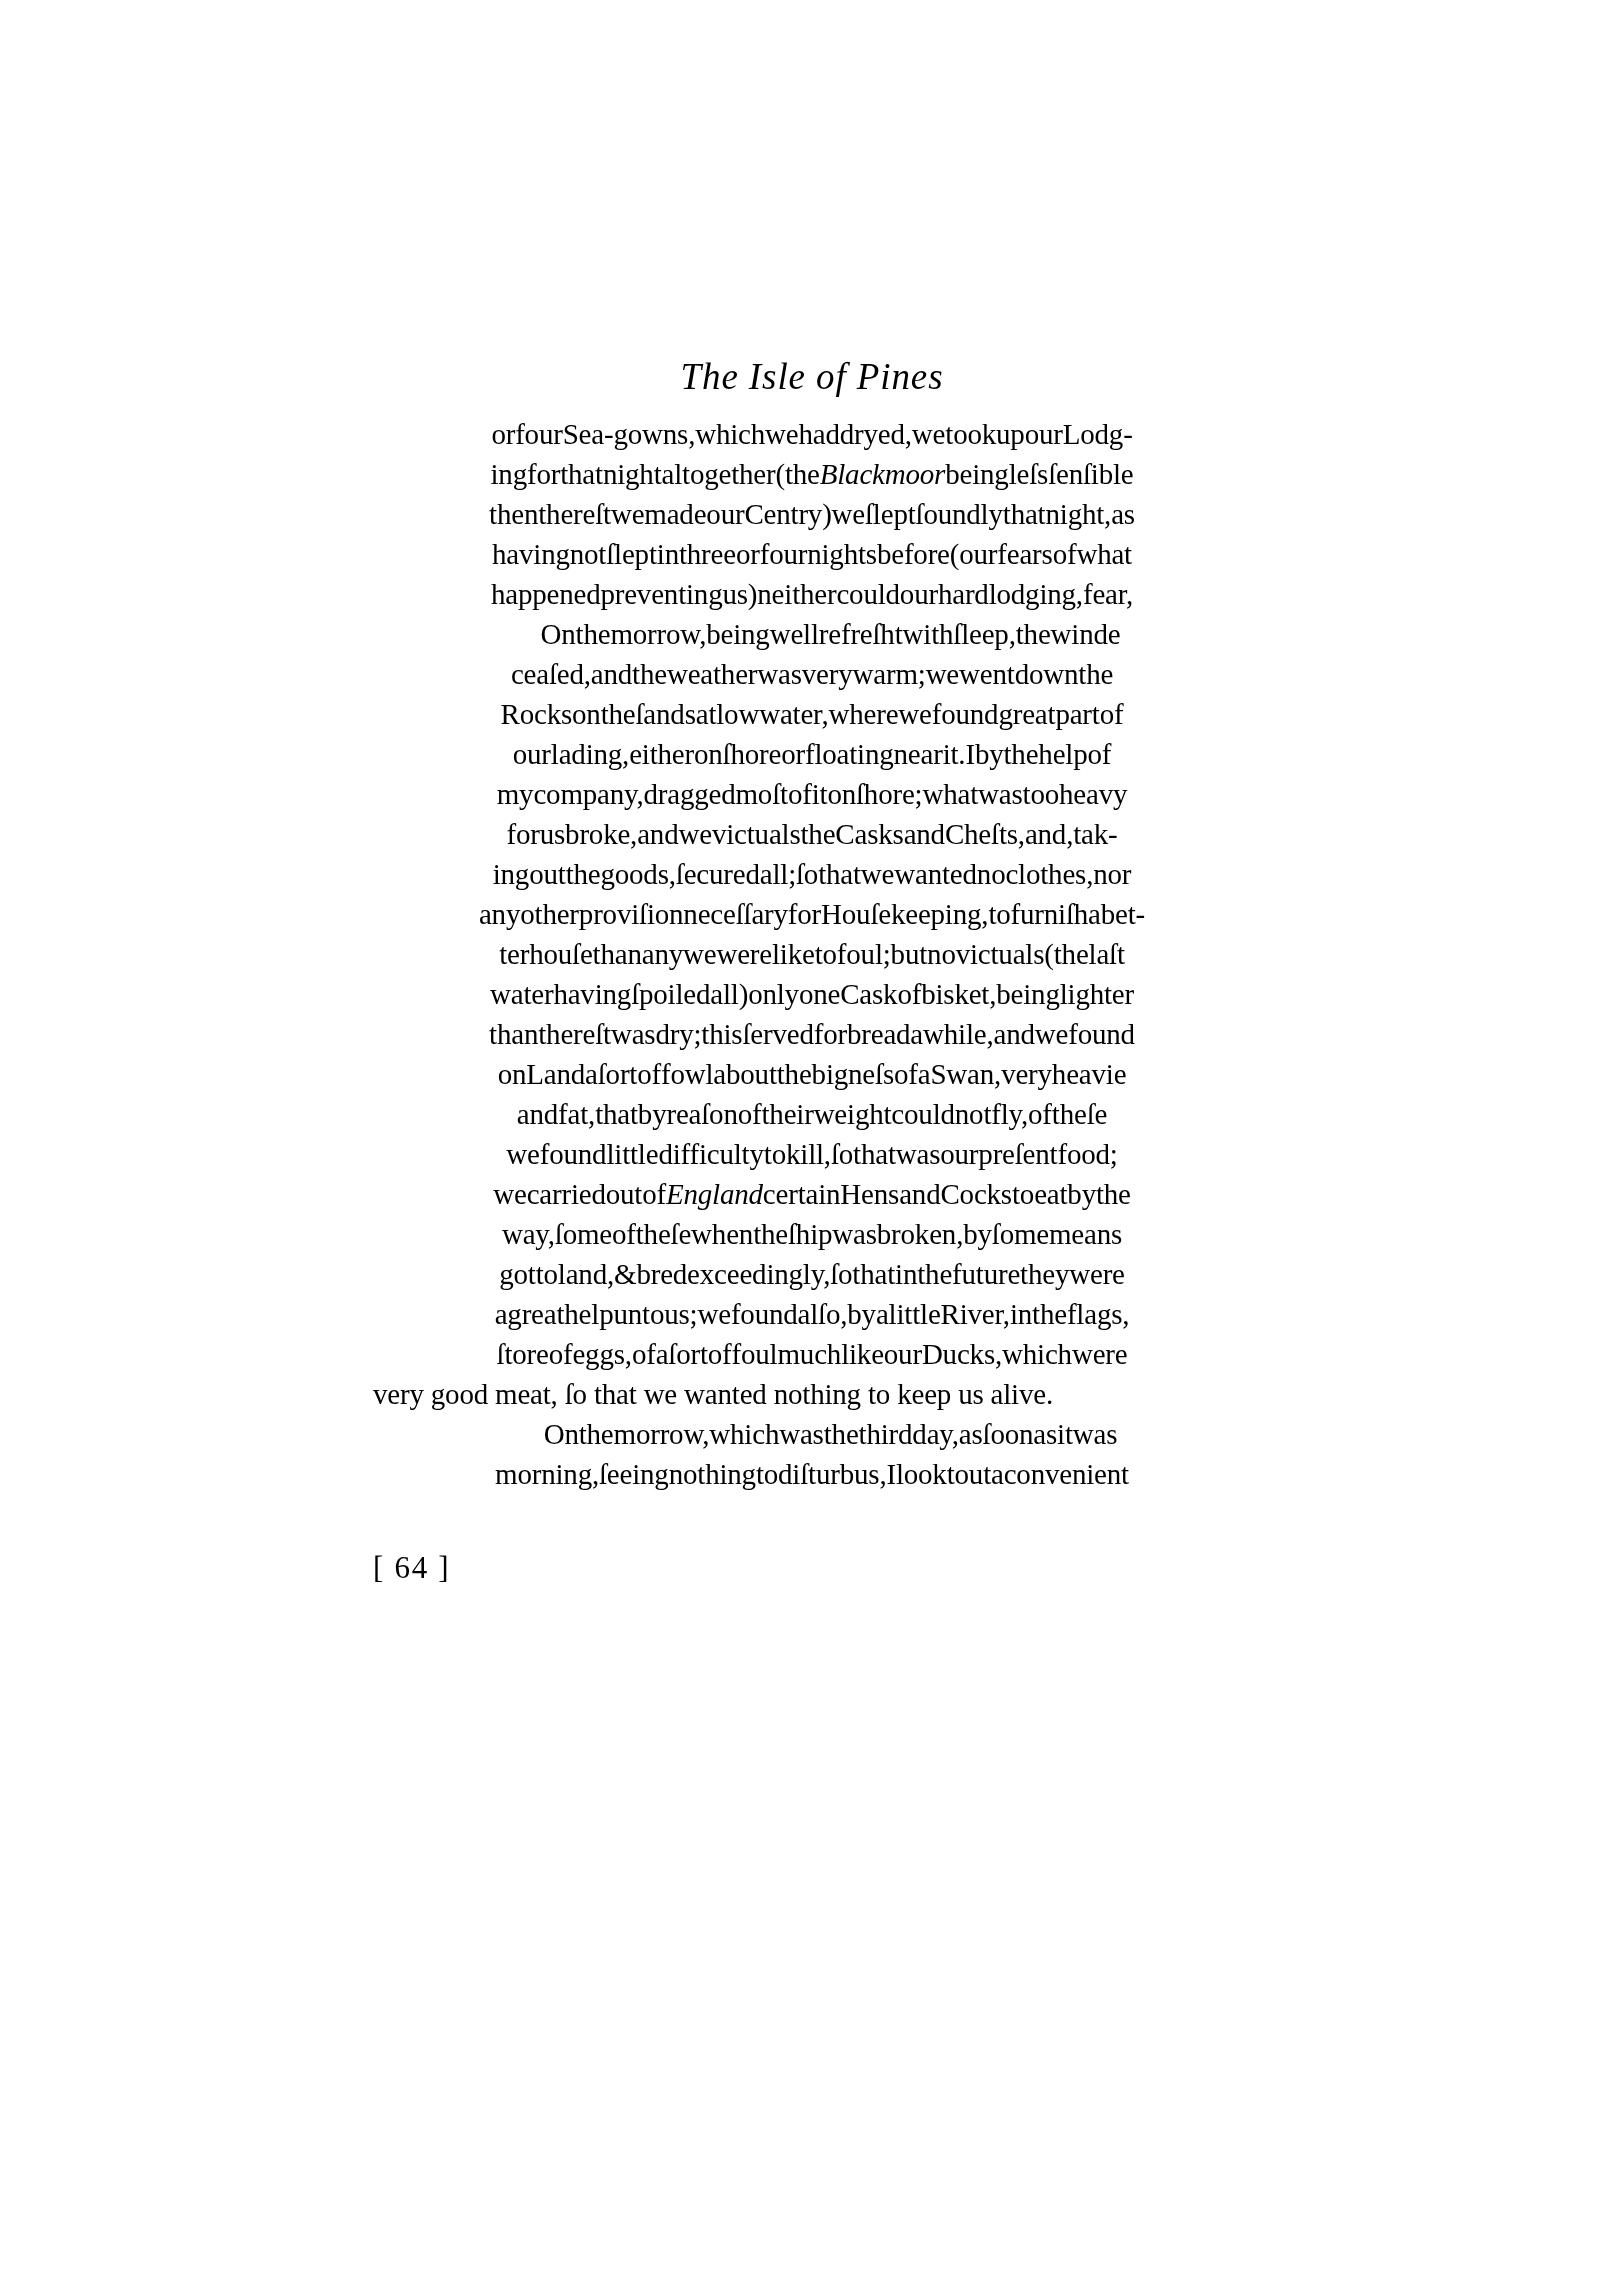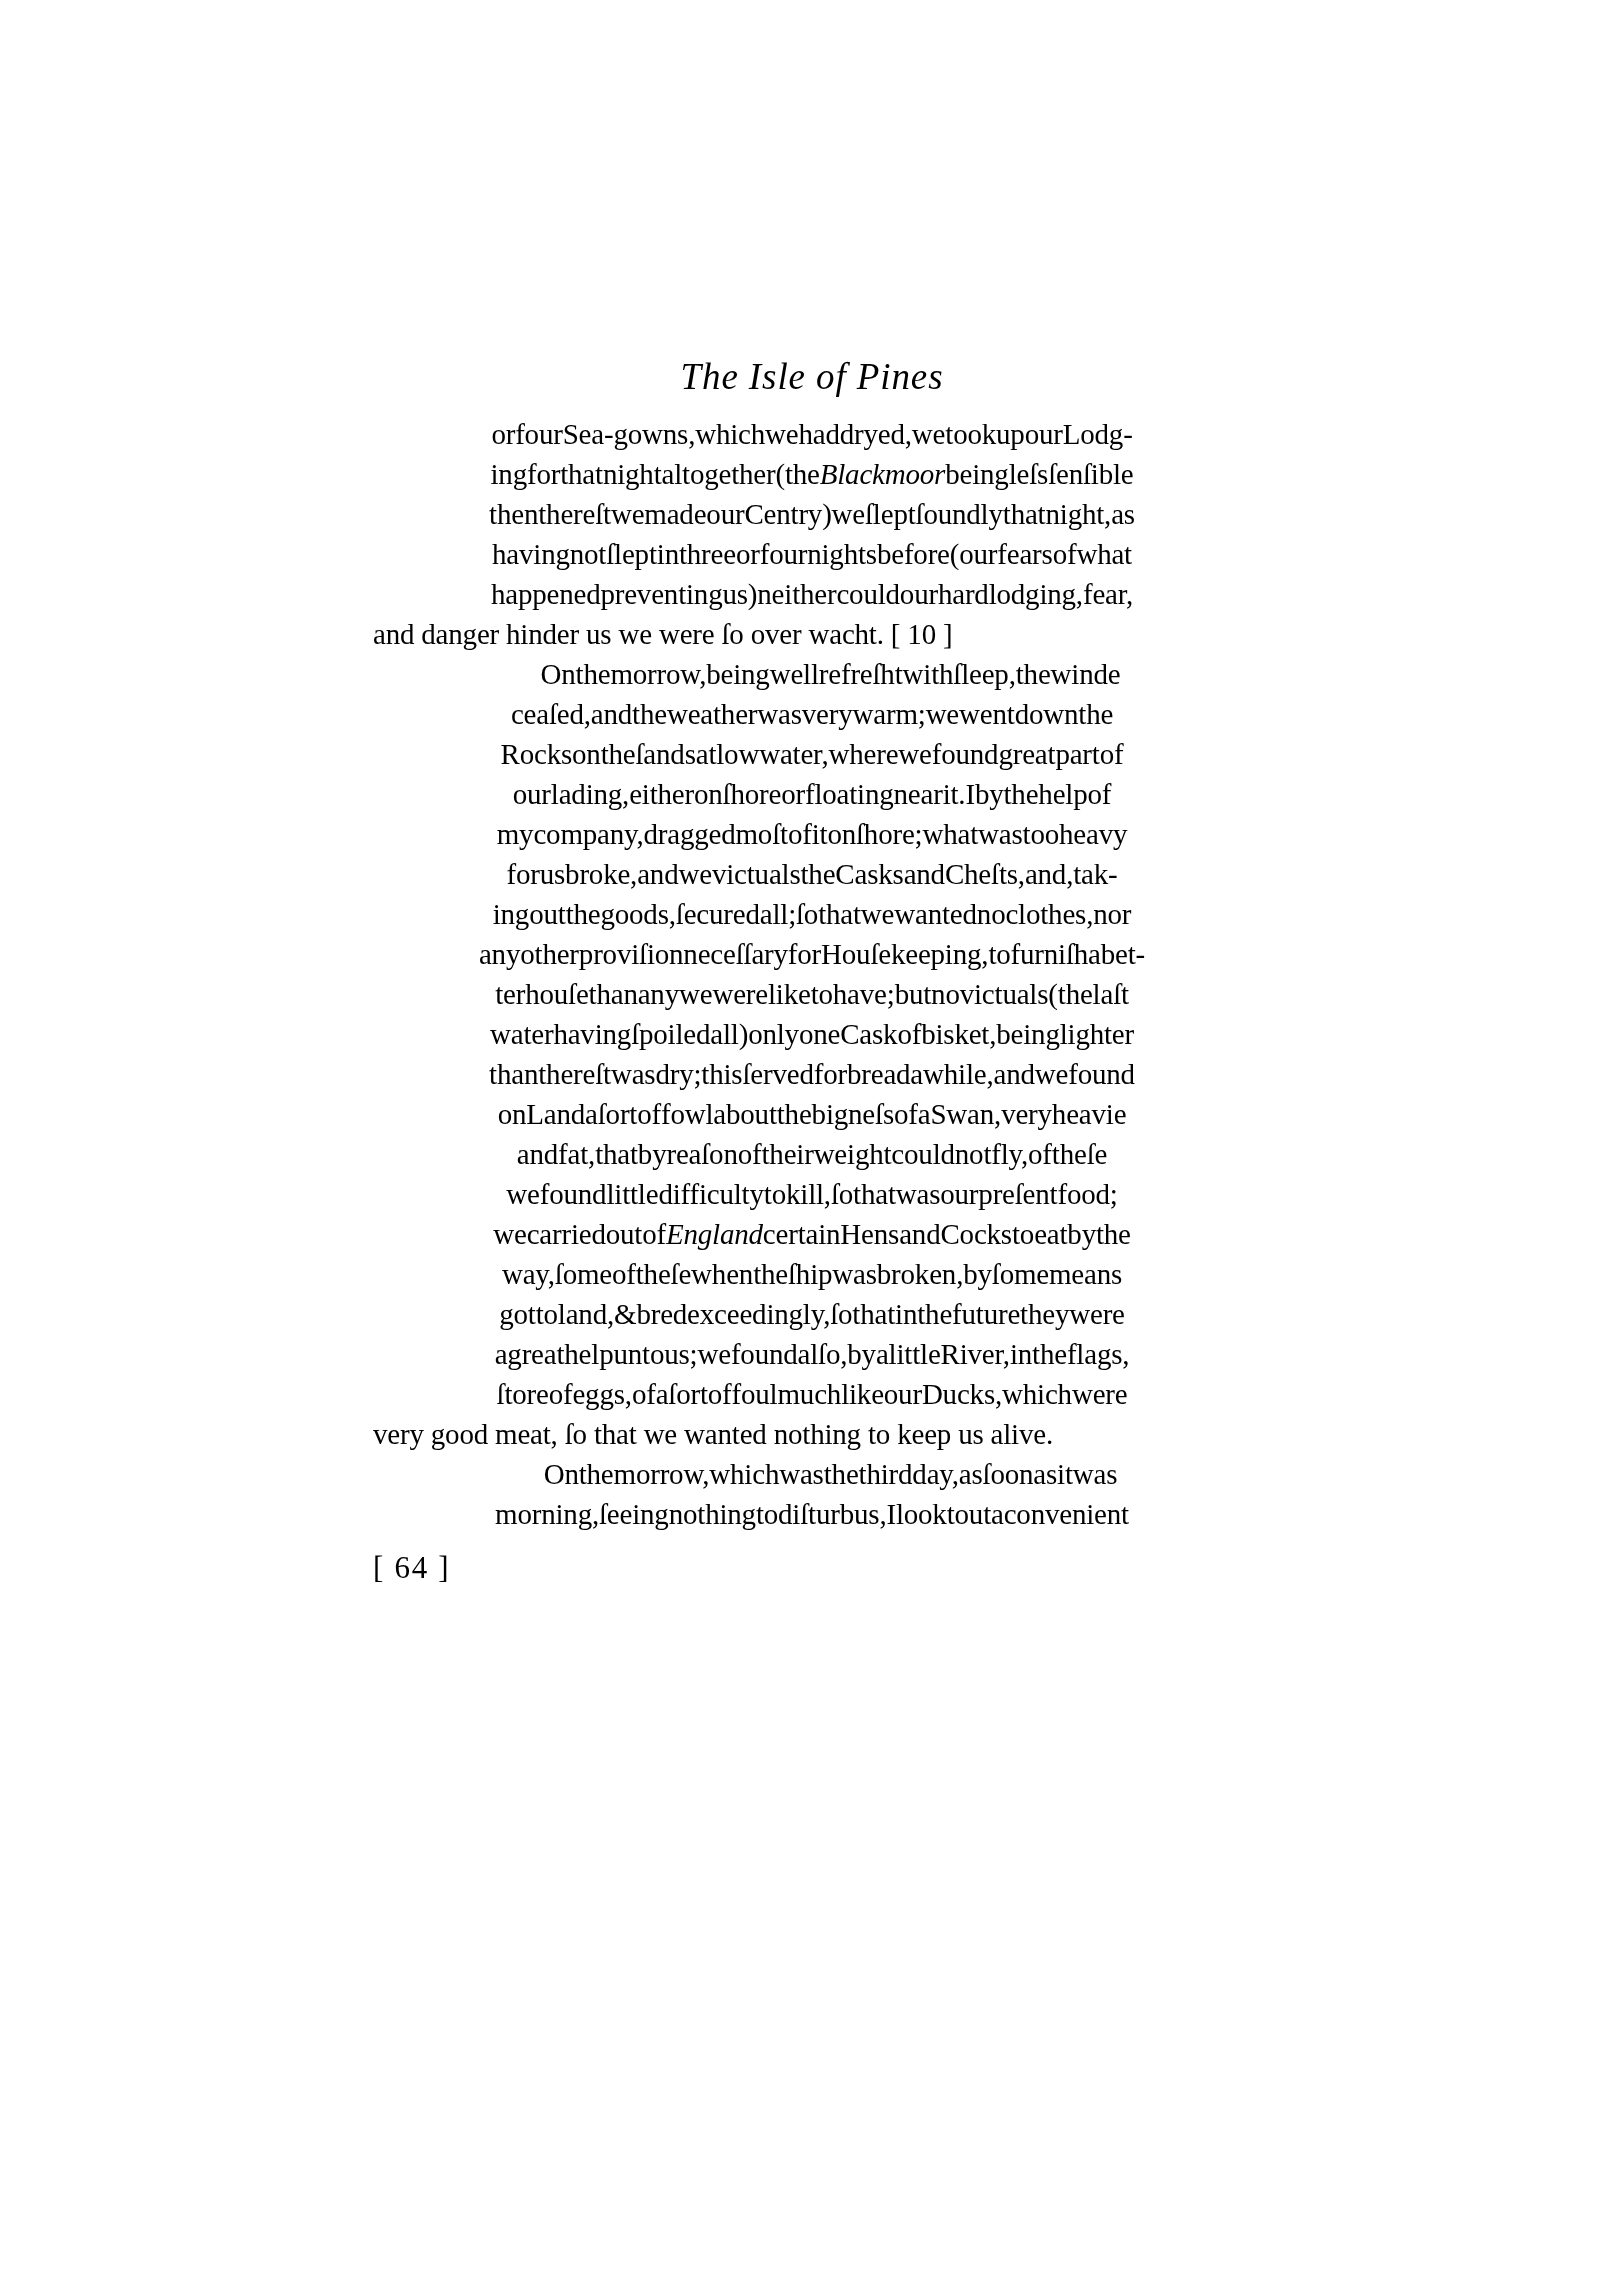--- a/index.html
+++ b/index.html
@@ -130,21 +130,20 @@
         <span class="w">happened</span>
         <span class="w">preventing</span>
         <span class="w">us)</span>
         <span class="w">neither</span>
         <span class="w">could</span>
         <span class="w">our</span>
         <span class="w">hard</span>
         <span class="w">lodging,</span>
         <span class="w">fear,</span>
       </div>
-      <div class="tline flush"><span>and danger hinder us we were ſo over wacht. [ 10 ]</span></div>
       <div class="tline just indent">
         <span class="w">On</span>
         <span class="w">the</span>
         <span class="w">morrow,</span>
         <span class="w">being</span>
         <span class="w">well</span>
         <span class="w">refreſht</span>
         <span class="w">with</span>
         <span class="w">ſleep,</span>
         <span class="w">the</span>
@@ -251,21 +250,21 @@
       </div>
       <div class="tline just">
         <span class="w">ter</span>
         <span class="w">houſe</span>
         <span class="w">than</span>
         <span class="w">any</span>
         <span class="w">we</span>
         <span class="w">were</span>
         <span class="w">like</span>
         <span class="w">to</span>
-        <span class="w">have;</span>
+        <span class="w">foul;</span>
         <span class="w">but</span>
         <span class="w">no</span>
         <span class="w">victuals</span>
         <span class="w">(the</span>
         <span class="w">laſt</span>
       </div>
       <div class="tline just">
         <span class="w">water</span>
         <span class="w">having</span>
         <span class="w">ſpoiled</span>

